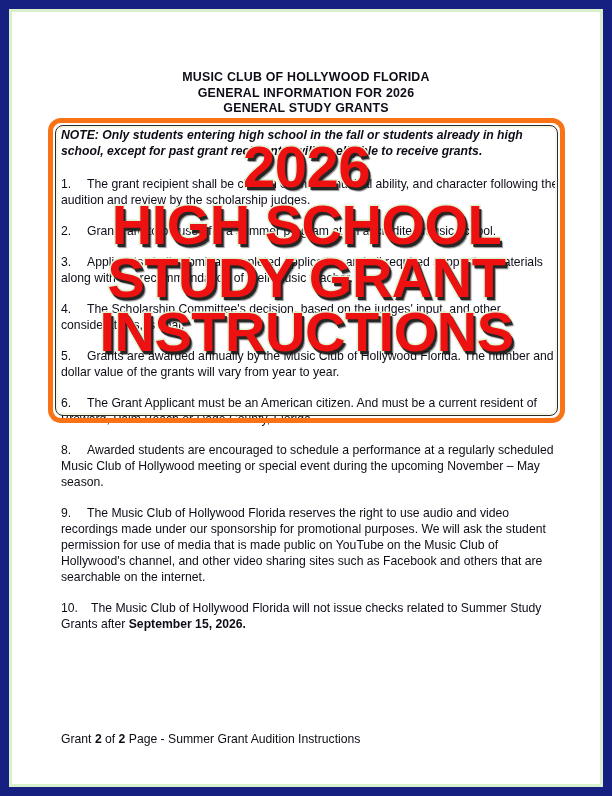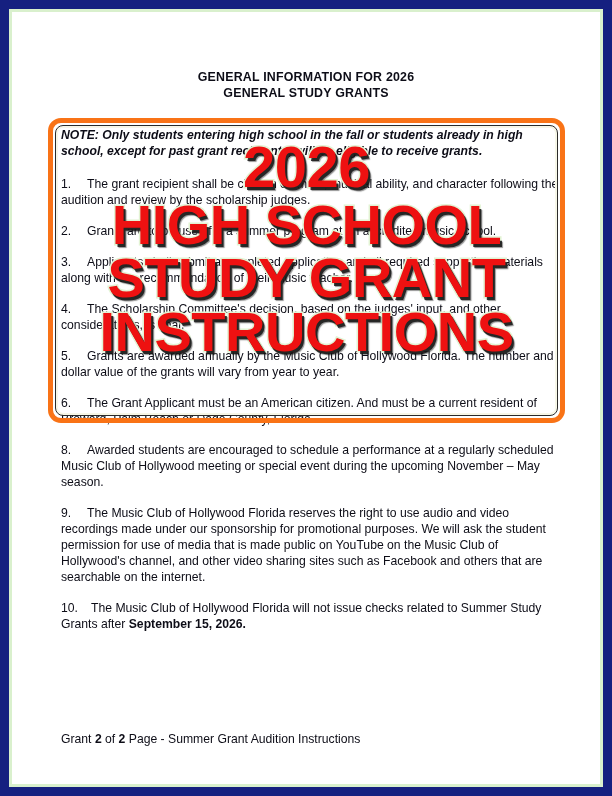--- a/index.html
+++ b/index.html
@@ -143,20 +143,21 @@
   #wm-l3 { font-size: 56px; margin-top: 1px; }
 </style>
 </head>
 <body>
 
 <div id="page-frame">
   <div id="frame-inner-line">
     <div id="page-sheet">
 
       <div id="doc-header">
+        <div>MUSIC CLUB OF HOLLYWOOD FLORIDA</div>
         <div>GENERAL INFORMATION FOR 2026</div>
         <div>GENERAL STUDY GRANTS</div>
       </div>
 
       <div id="doc-body">
 
         <p class="para note">
           <span>NOTE:</span><span> Only students entering high school in the fall or students already in high school, except for past grant recipients, will be eligible to receive grants.</span>
         </p>
 

